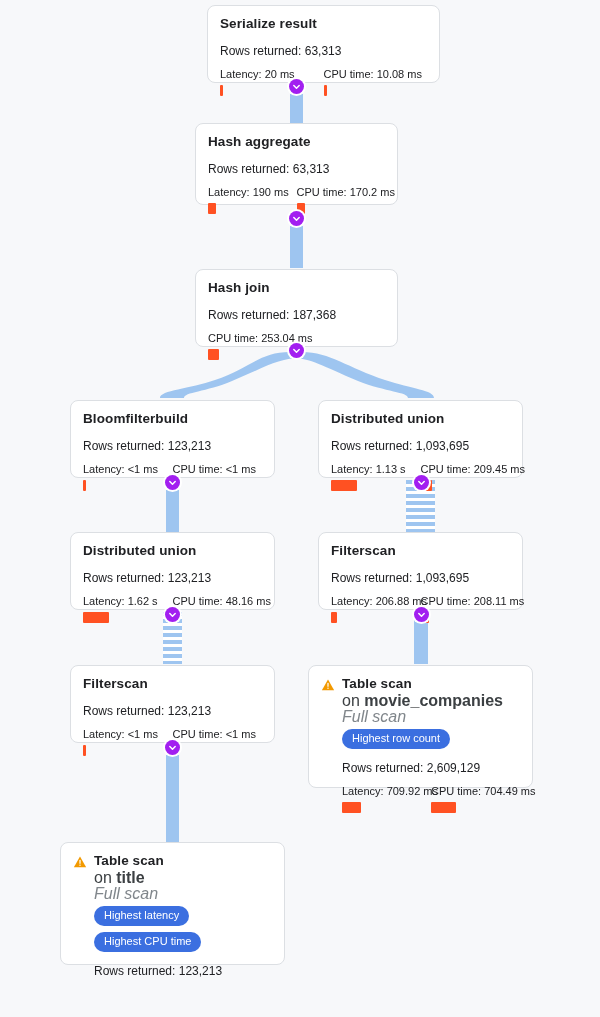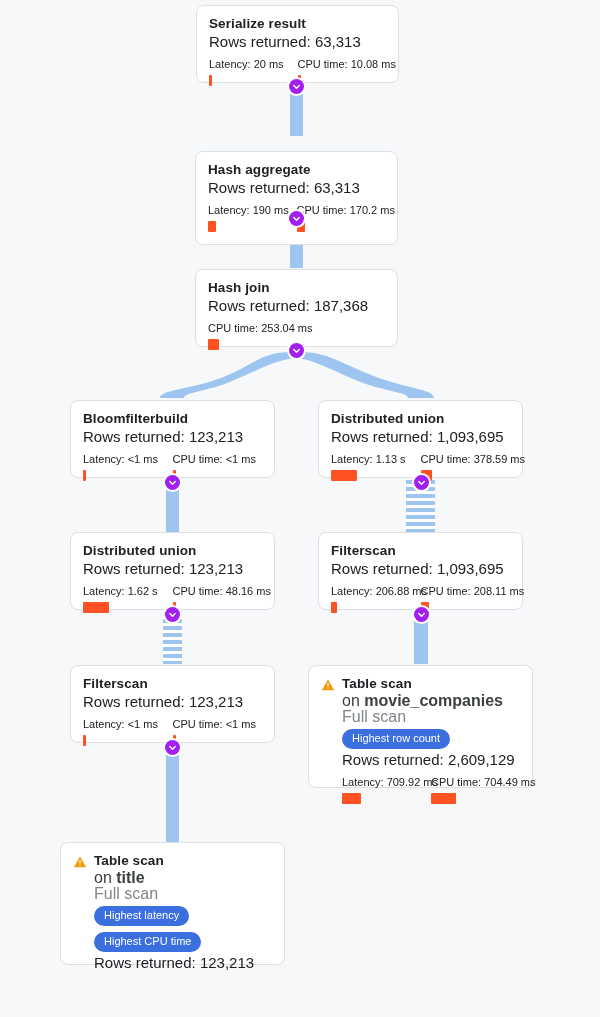--- a/index.html
+++ b/index.html
@@ -23,28 +23,28 @@
     z-index:5;
   }
   .node-head{display:flex;align-items:flex-start;gap:7px;}
   .warn-icon{flex:0 0 auto;width:14px;height:14px;margin-top:3px;}
   .title{
     font-size:13.5px;font-weight:700;color:#202124;line-height:17px;
     letter-spacing:.1px;
   }
   .subline{font-size:16px;color:#3c4043;line-height:15px;margin-top:1px;}
   .subline b{font-weight:700;}
-  .subline.muted{color:#80868b;}
+  .subline.muted{color:#80868b;font-style:italic;}
   .badges{display:flex;flex-wrap:wrap;gap:6px;margin:5px 0 3px 0;}
   .badge{
     background:#3b6fe0;color:#fff;border-radius:11px;
     font-size:11px;line-height:13px;padding:3px 10px 4px 10px;
     white-space:nowrap;
   }
-  .rows{font-size:15px;color:#202124;line-height:15px;margin-top:2px;}
+  .rows{font-size:12px;color:#202124;line-height:15px;margin-top:12px;}
   .metrics{display:flex;margin-top:8px;}
   .metric{width:50%;}
   .metric .mlabel{font-size:11px;color:#202124;line-height:15px;white-space:nowrap;}
   .metric .mbar{height:11px;background:#ff5122;margin-top:3px;border-radius:1px;}
 
   .node-indent{padding-left:21px;}
 
   
   .conn{position:absolute;z-index:2;}
   .conn.solid{background:#9ec5f0;}
@@ -121,38 +121,38 @@
     <svg width="9" height="9" viewBox="0 0 10 10">
         <path d="M2 4 L5 7 L8 4" stroke="#ffffff" stroke-width="1.6" fill="none" stroke-linecap="round" stroke-linejoin="round"></path>
       </svg>
   </div>
   <div class="collapse" style="left:165px;top:740px;">
     <svg width="9" height="9" viewBox="0 0 10 10">
         <path d="M2 4 L5 7 L8 4" stroke="#ffffff" stroke-width="1.6" fill="none" stroke-linecap="round" stroke-linejoin="round"></path>
       </svg>
   </div>
 
-  <div class="node" style="left:196px;top:5px;width:203px;height:78px;">
+  <div class="node" style="left:207px;top:5px;width:233px;height:78px;">
     <div class="node-head">
       <div class="title">Serialize result</div>
     </div>
     <div class="rows">Rows returned: 63,313</div>
     <div class="metrics">
       <div class="metric">
         <div class="mlabel">Latency: 20 ms</div>
         <div class="mbar" style="width: 3px;"></div>
       </div>
       <div class="metric">
         <div class="mlabel">CPU time: 10.08 ms</div>
         <div class="mbar" style="width: 3px;"></div>
       </div>
     </div>
   </div>
 
-  <div class="node" style="left:195px;top:151px;width:203px;height:94px;">
+  <div class="node" style="left:195px;top:123px;width:203px;height:82px;">
     <div class="node-head">
       <div class="title">Hash aggregate</div>
     </div>
     <div class="rows">Rows returned: 63,313</div>
     <div class="metrics">
       <div class="metric">
         <div class="mlabel">Latency: 190 ms</div>
         <div class="mbar" style="width: 8px;"></div>
       </div>
       <div class="metric">
@@ -196,21 +196,21 @@
     <div class="node-head">
       <div class="title">Distributed union</div>
     </div>
     <div class="rows">Rows returned: 1,093,695</div>
     <div class="metrics">
       <div class="metric">
         <div class="mlabel">Latency: 1.13 s</div>
         <div class="mbar" style="width: 26px;"></div>
       </div>
       <div class="metric">
-        <div class="mlabel">CPU time: 378.59 ms</div>
+        <div class="mlabel">CPU time: 209.45 ms</div>
         <div class="mbar" style="width: 11px;"></div>
       </div>
     </div>
   </div>
 
   <div class="node" style="left:70px;top:532px;width:205px;height:78px;">
     <div class="node-head">
       <div class="title">Distributed union</div>
     </div>
     <div class="rows">Rows returned: 123,213</div>

